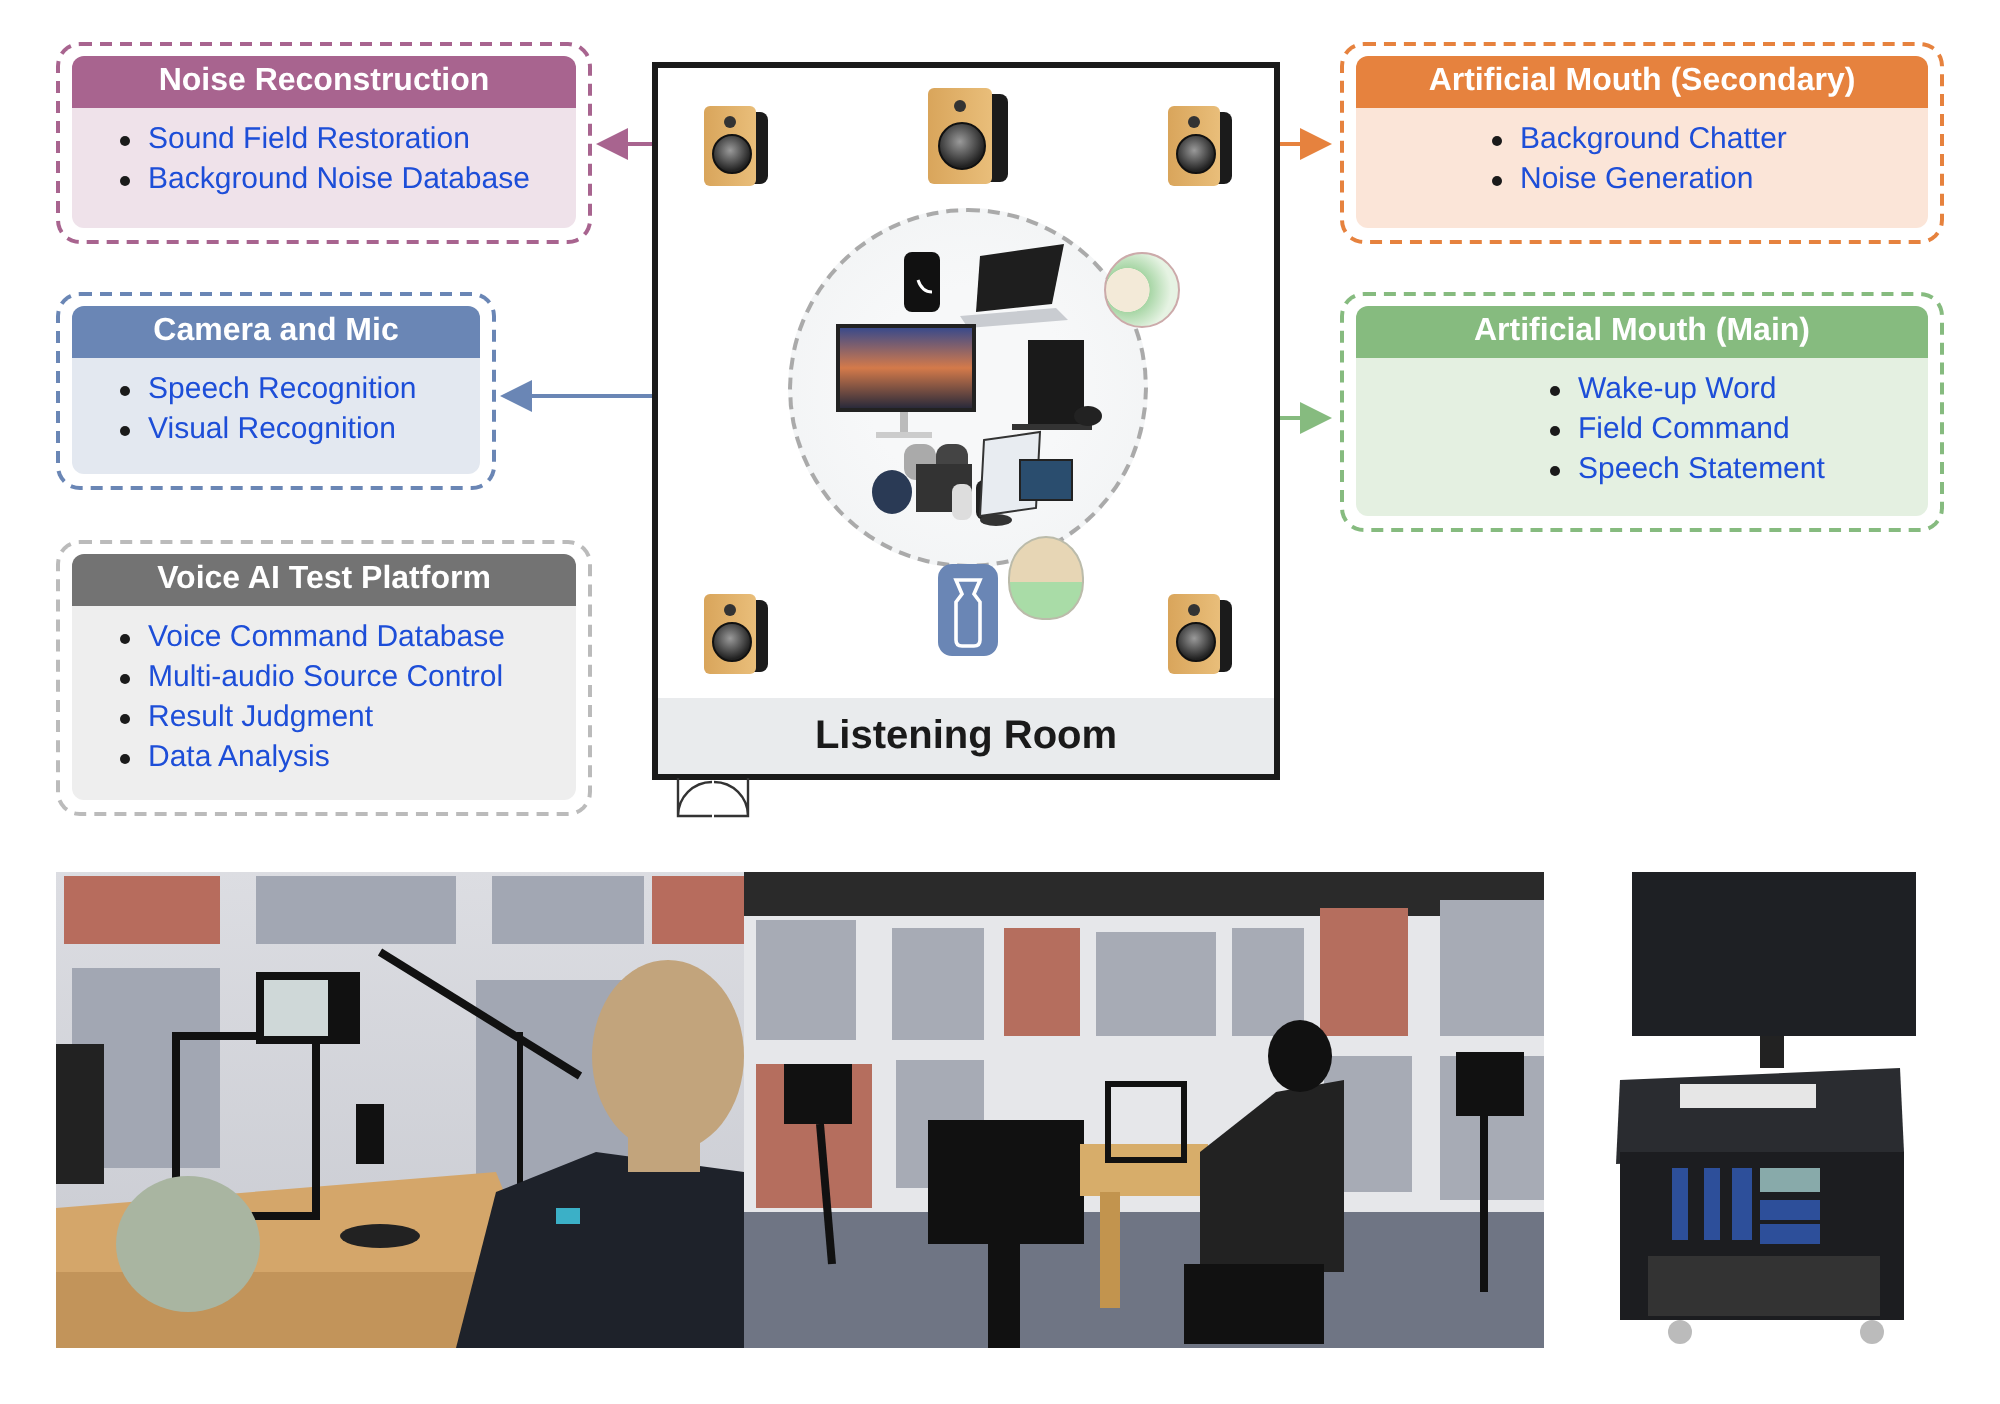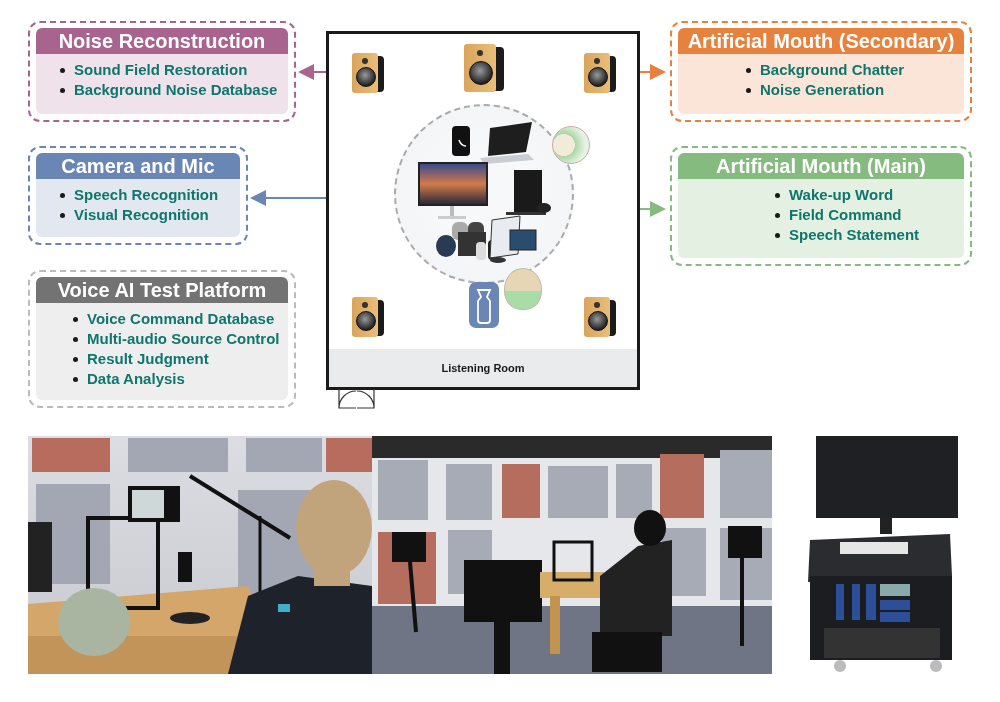--- a/index.html
+++ b/index.html
@@ -1,24 +1,24 @@
 <!DOCTYPE html>
 <html><head>
 <meta charset="utf-8">
 <style>
   html,body{margin:0;padding:0;background:#fff;}
   body{width:1000px;height:702px;position:relative;overflow:hidden;font-family:"Liberation Sans",sans-serif;}
   .panel{position:absolute;border:2px dashed;border-radius:12px;box-sizing:border-box;}
-  .panel .head{position:absolute;left:6px;right:6px;top:5px;height:26px;border-radius:6px 6px 0 0;color:#fff;font-weight:bold;font-size:20px;text-align:center;line-height:26px;}
+  .panel .head{position:absolute;left:6px;right:6px;top:5px;height:26px;border-radius:6px 6px 0 0;color:#fff;font-weight:bold;font-size:16px;text-align:center;line-height:26px;}
   .panel .body{position:absolute;left:6px;right:6px;top:31px;bottom:6px;border-radius:0 0 6px 6px;}
   .panel ul{margin:0;padding:6px 0 0 38px;list-style:none;}
-  .panel li{font-size:15px;line-height:20px;color:#0f766e;position:relative;font-weight:bold;}
+  .panel li{font-size:15px;line-height:20px;color:#1d4ed8;position:relative;}
   .panel li::before{content:"";position:absolute;left:-14px;top:8px;width:5px;height:5px;border-radius:50%;background:#1a1a1a;}
   .room{position:absolute;left:326px;top:31px;width:314px;height:359px;border:3px solid #1a1a1a;box-sizing:border-box;background:#fff;}
-  .room-label{position:absolute;left:0;right:0;bottom:0;height:38px;background:#e9ebed;text-align:center;font-weight:bold;font-size:11px;line-height:38px;color:#1a1a1a;}
+  .room-label{position:absolute;left:0;right:0;bottom:0;height:38px;background:#e9ebed;text-align:center;font-weight:bold;font-size:20px;line-height:38px;color:#1a1a1a;}
   .speaker{position:absolute;width:32px;height:40px;}
   .speaker .side{position:absolute;right:0;top:3px;width:9px;height:36px;background:#1b1b1b;border-radius:0 4px 4px 0;}
   .speaker .front{position:absolute;left:0;top:0;width:26px;height:40px;background:linear-gradient(90deg,#d9a55b,#e9be7a);border-radius:3px;}
   .speaker .tweet{position:absolute;left:10px;top:5px;width:6px;height:6px;border-radius:50%;background:#333;}
   .speaker .woof{position:absolute;left:4px;top:14px;width:18px;height:18px;border-radius:50%;background:radial-gradient(circle at 45% 40%,#9a9a9a,#222 70%);border:1px solid #111;}
   .speaker.big{width:40px;height:48px;}
   .speaker.big .front{width:32px;height:48px;}
   .speaker.big .side{height:44px;width:10px;}
   .speaker.big .tweet{left:13px;top:6px;}
   .speaker.big .woof{left:5px;top:17px;width:22px;height:22px;}
@@ -66,21 +66,21 @@
   <div class="body" style="background:#e3e8f0;">
     <ul>
       <li>Speech Recognition</li>
       <li>Visual Recognition</li>
     </ul>
   </div>
 </div>
 
 <div class="panel" style="left:28px;top:270px;width:268px;height:138px;border-color:#bbbbbb;">
   <div class="head" style="background:#737373;">Voice AI Test Platform</div>
-  <div class="body" style="background:#eeeeee;padding-left:13px;">
+  <div class="body" style="background:#eeeeee;">
     <ul>
       <li>Voice Command Database</li>
       <li>Multi-audio Source Control</li>
       <li>Result Judgment</li>
       <li>Data Analysis</li>
     </ul>
   </div>
 </div>
 
 <div class="panel" style="left:670px;top:21px;width:302px;height:101px;border-color:#e6823e;">

